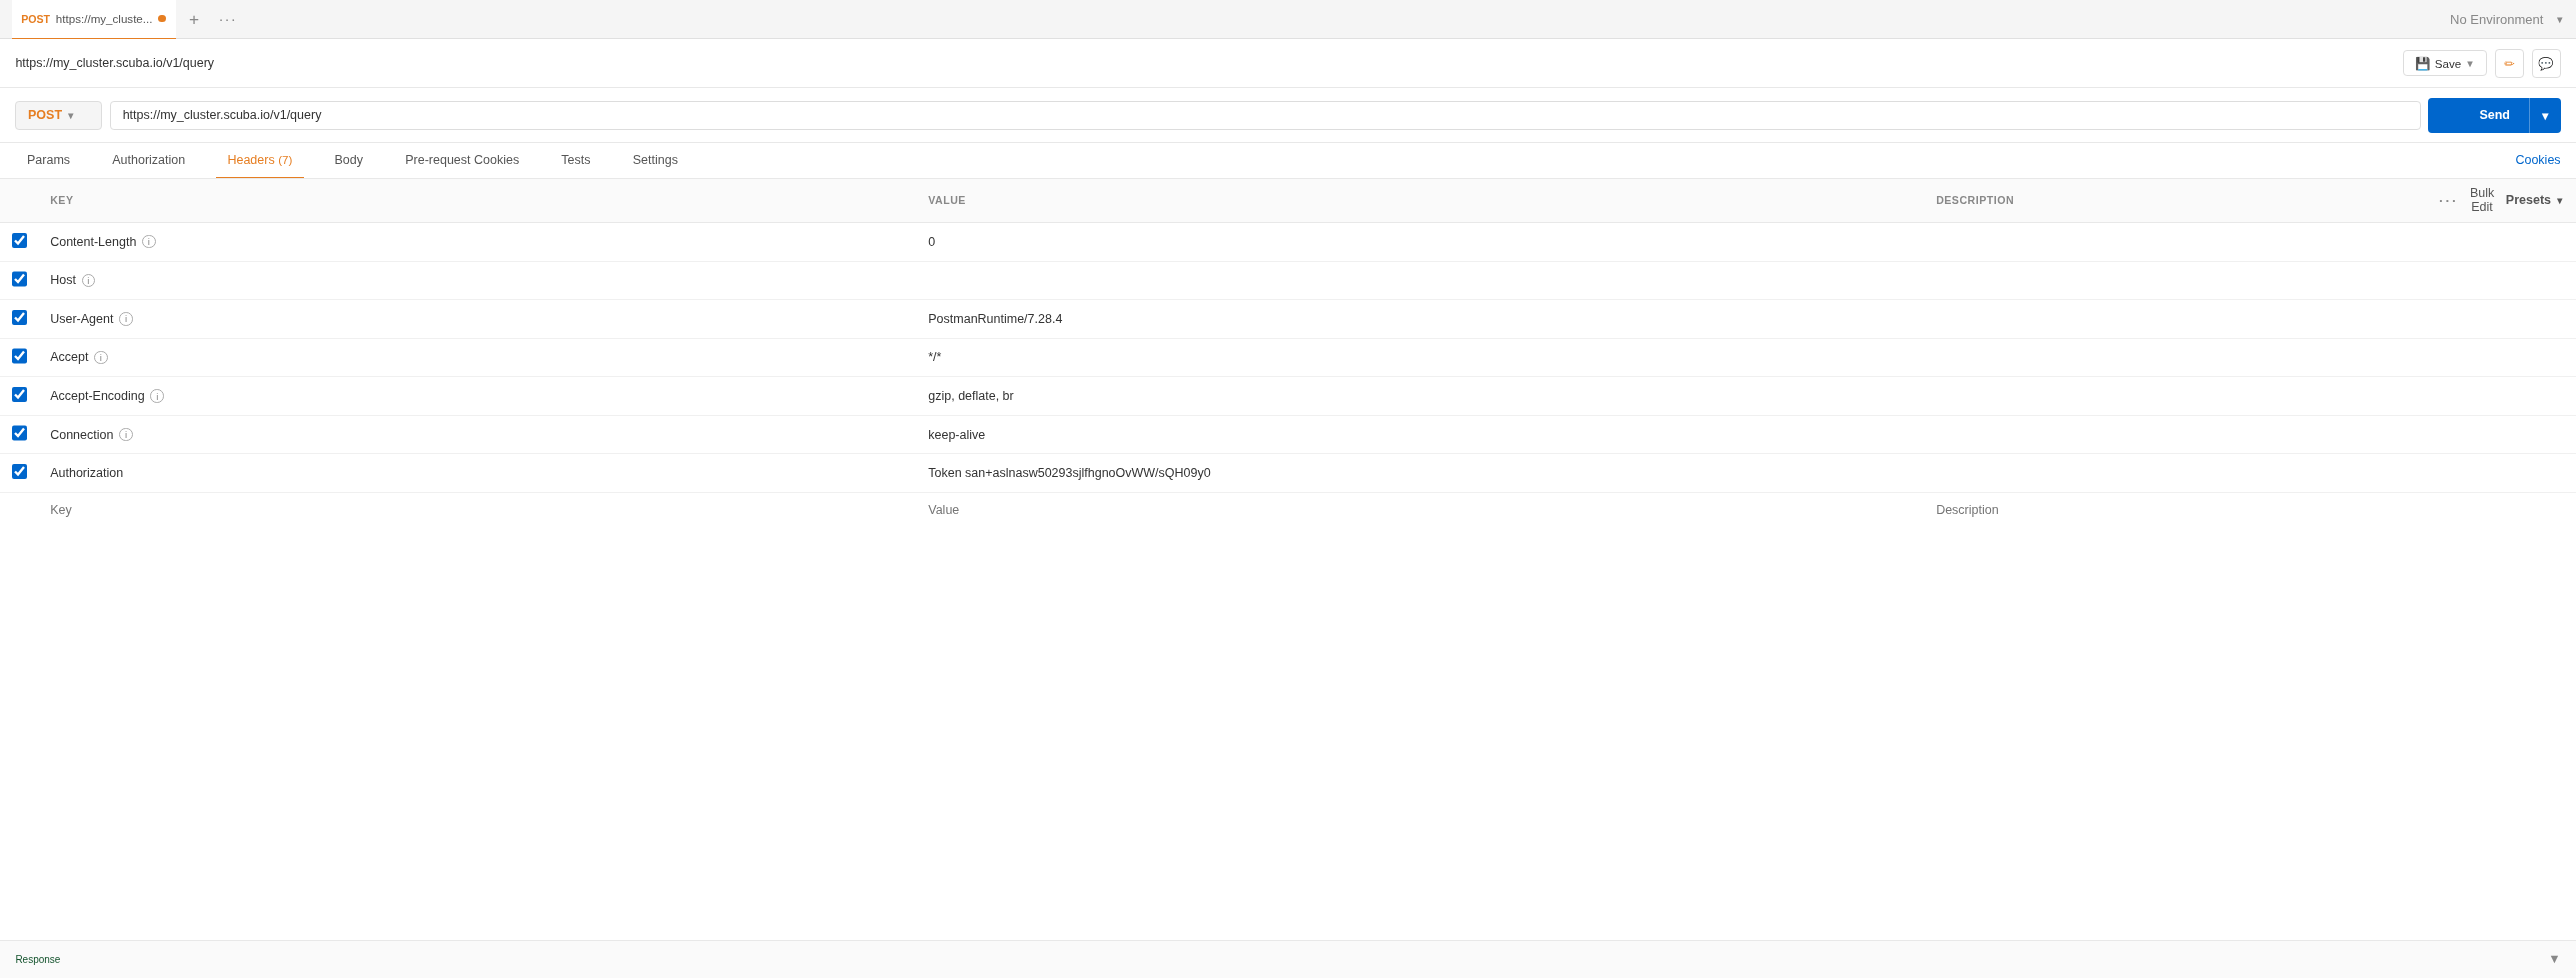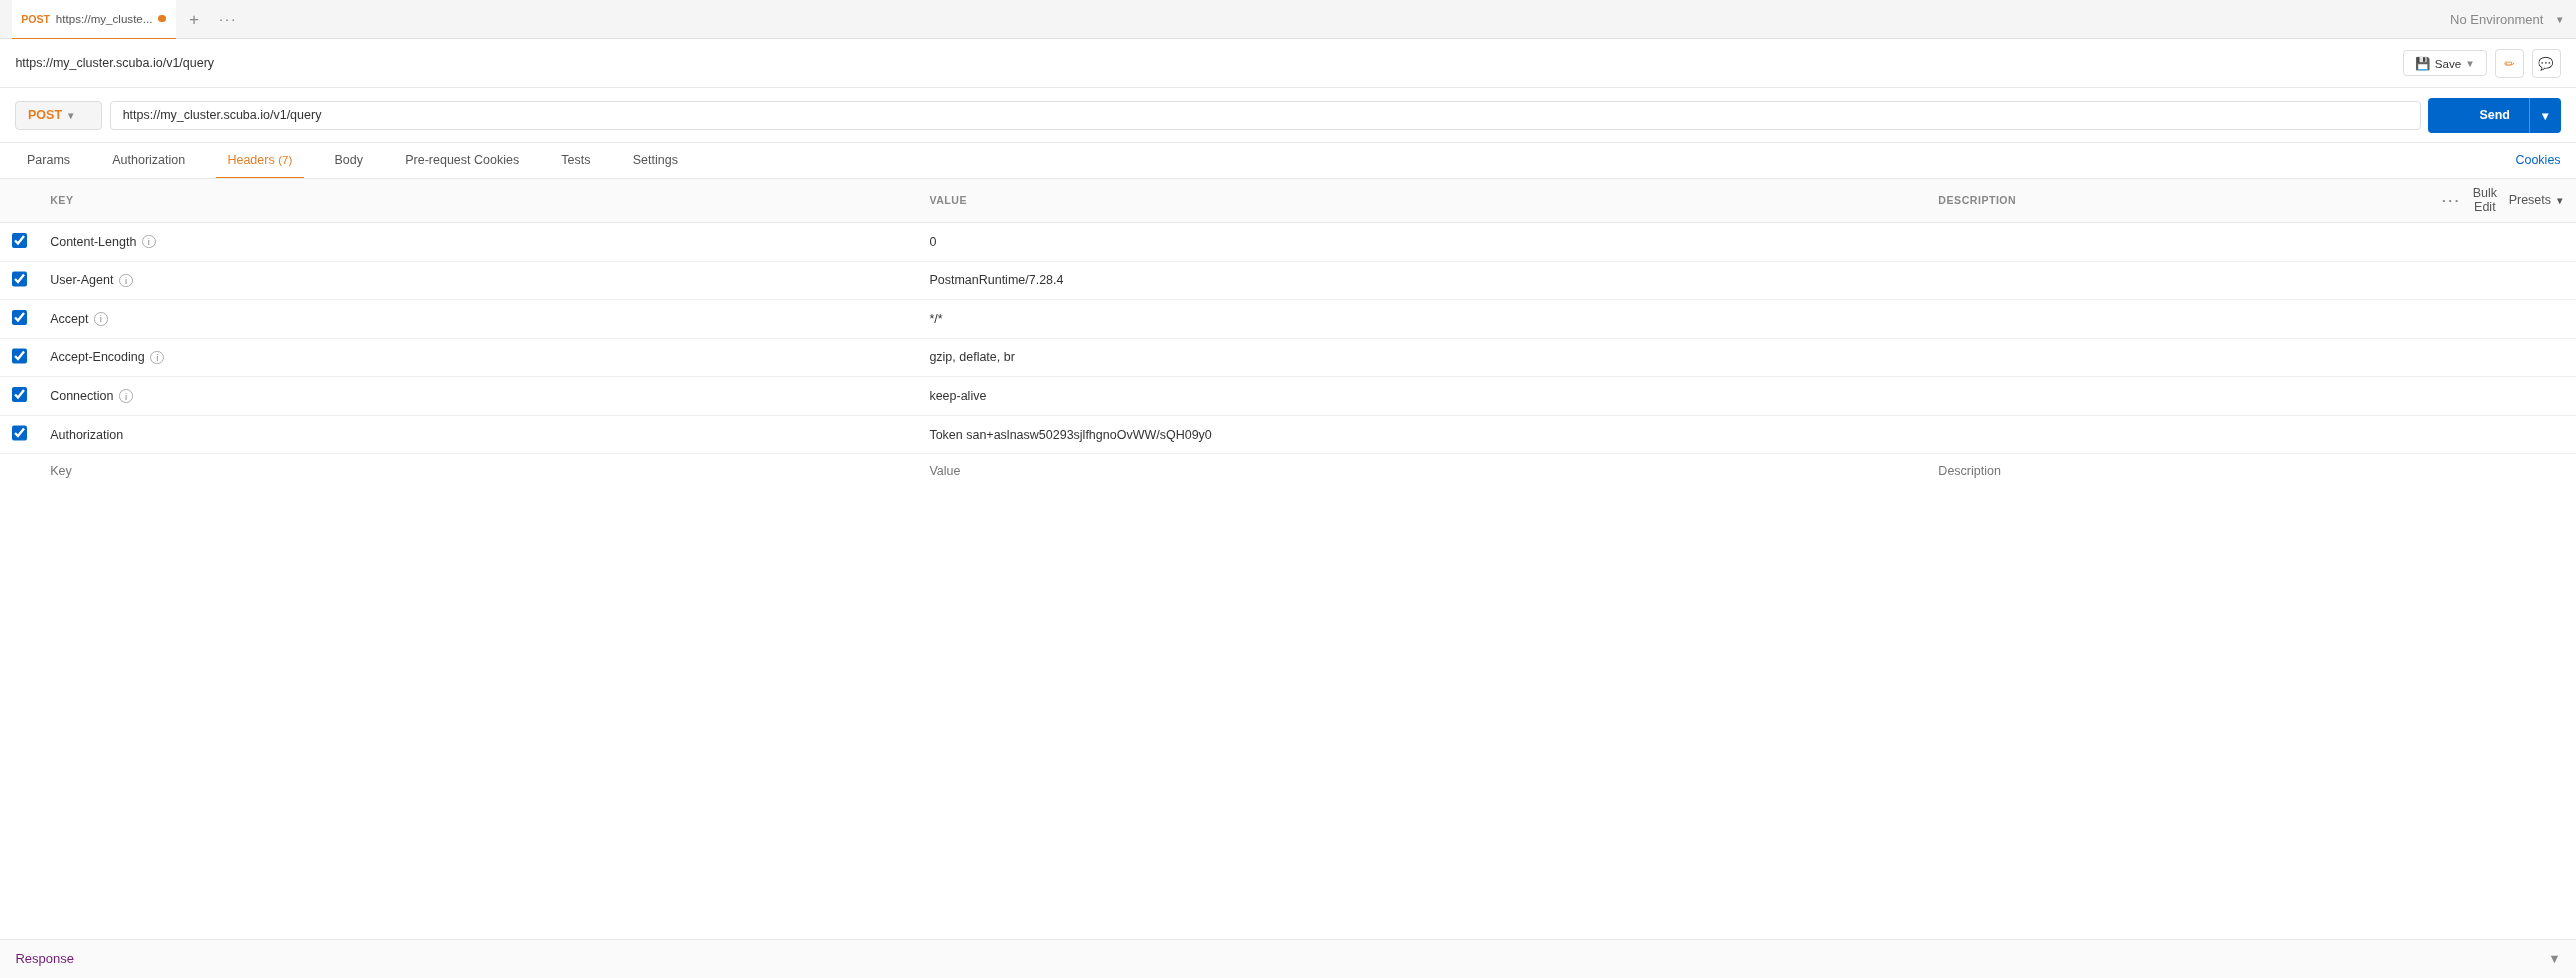--- a/index.html
+++ b/index.html
@@ -106,30 +106,30 @@
       display: inline-flex; align-items: center; justify-content: center;
       font-size: 9.6px; color: #888; cursor: pointer; flex-shrink: 0;
     }
 
     .bulk-edit-btn {
       background: none; border: none; font-size: 12.5px; color: #555;
       cursor: pointer; font-weight: 500;
     }
     .presets-btn {
       display: flex; align-items: center; gap: 3.9px; background: none; border: none;
-      font-size: 12.5px; color: #555; cursor: pointer; font-weight: 400;
+      font-size: 12.5px; color: #555; cursor: pointer; font-weight: 700;
     }
     .three-dots { letter-spacing: 1.9px; color: #888; cursor: pointer; font-size: 13.5px; }
 
     
     .response-bar {
       display: flex; align-items: center; padding: 11.6px 15.4px; border-top: 1px solid #e8e8e8;
       background: #fafafa; position: fixed; bottom: 0; left: 0; right: 0;
     }
-    .response-label { font-size: 13px; color: #701a75; font-weight: 500; }
+    .response-label { font-size: 10px; color: #14532d; font-weight: 500; }
     .response-chevron { margin-left: auto; color: #888; cursor: pointer; }
 
     .table-container { overflow-y: auto; }
   </style>
 </head>
 <body>
 
 <div class="tab-bar">
   <div class="tab-item active">
     <span style="color:#e67e22;font-weight:600;font-size:10.6px;">POST</span>
@@ -240,20 +240,34 @@
     <td class="col-value">0</td>
     <td class="col-desc"></td>
     <td class="col-actions"></td>
   </tr>
         <tr>
     <td class="col-check">
       <input type="checkbox" class="checkbox" checked="" style="">
     </td>
     <td class="col-key">
       <div class="key-with-info">
+        <span>Host</span>
+        <span class="info-icon">i</span>
+      </div>
+    </td>
+    <td class="col-value"><calculated when="" request="" is="" sent=""></calculated></td>
+    <td class="col-desc"></td>
+    <td class="col-actions"></td>
+  </tr>
+        <tr>
+    <td class="col-check">
+      <input type="checkbox" class="checkbox" checked="" style="">
+    </td>
+    <td class="col-key">
+      <div class="key-with-info">
         <span>User-Agent</span>
         <span class="info-icon">i</span>
       </div>
     </td>
     <td class="col-value">PostmanRuntime/7.28.4</td>
     <td class="col-desc"></td>
     <td class="col-actions"></td>
   </tr>
         <tr>
     <td class="col-check">

